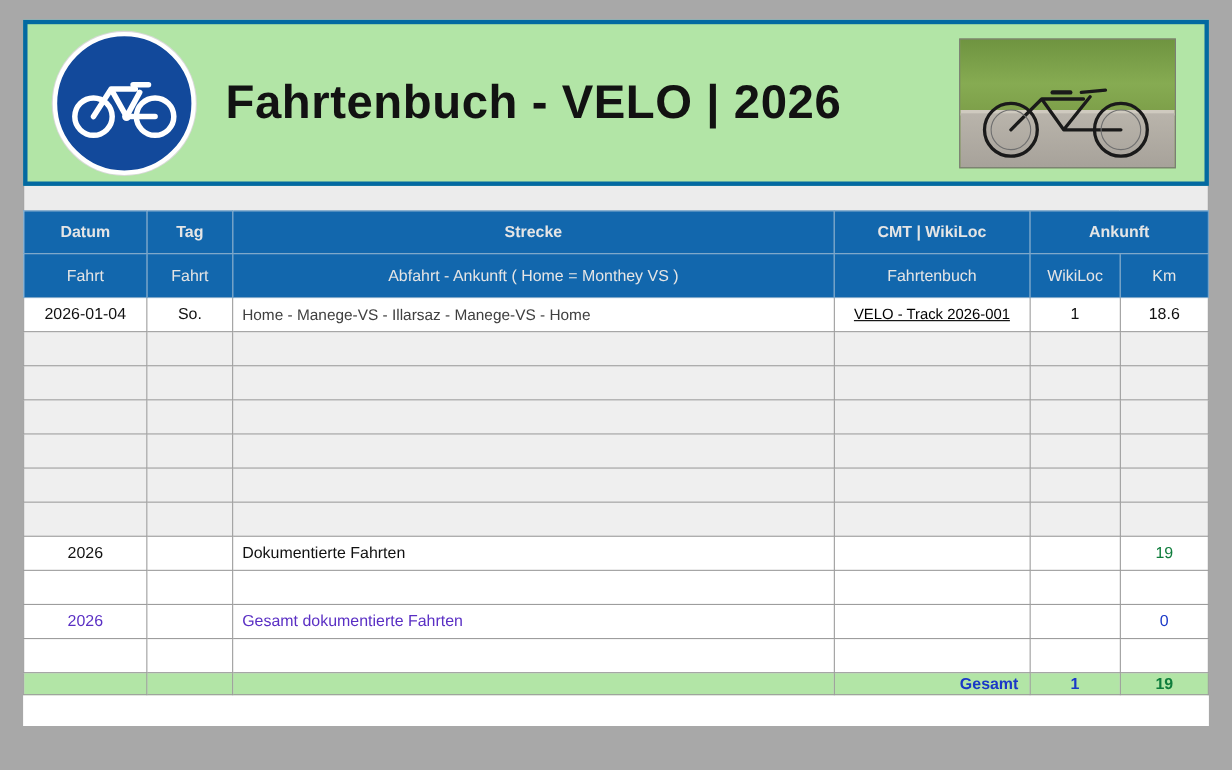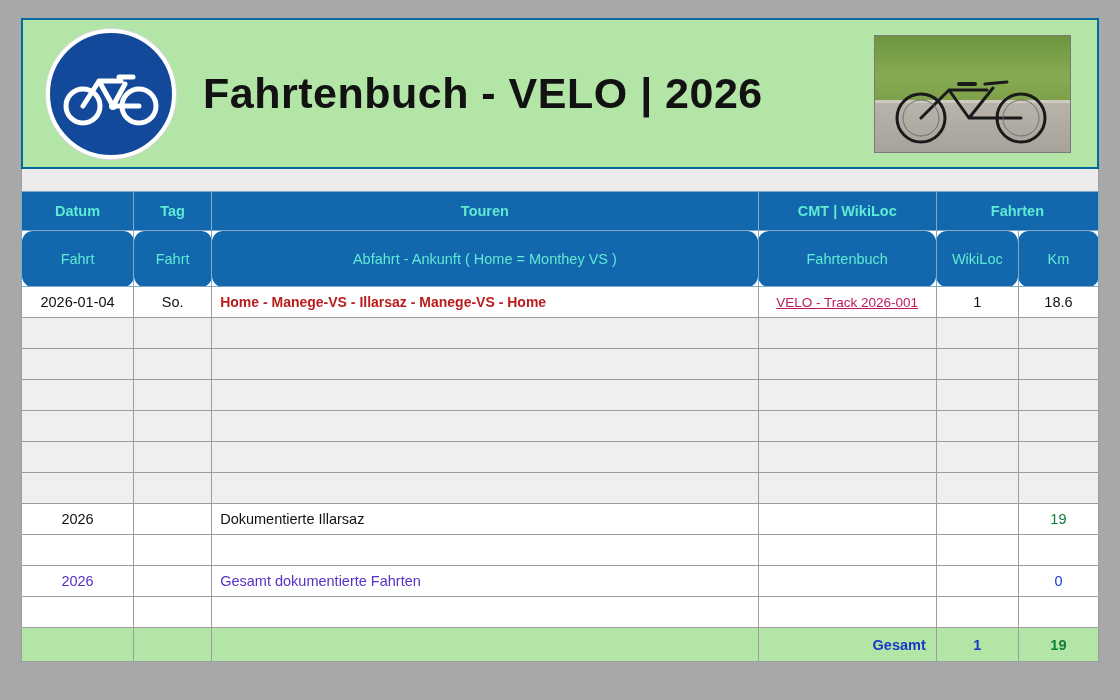--- a/index.html
+++ b/index.html
@@ -20,21 +20,21 @@
     width: 1078px;
     height: 642px;
     background: #ffffff;
   }
 
   
   .header {
     position: relative;
     height: 151px;
     background: #b2e5a6;
-    border: 2px solid #0369a1;
+    border: 4px solid #0369a1;
     box-sizing: border-box;
     display: flex;
     align-items: center;
   }
   .logo-wrap {
     width: 175px;
     display: flex;
     justify-content: center;
     align-items: center;
   }
@@ -98,61 +98,60 @@
   td, th {
     border: 1px solid #9d9d9d;
     font-size: 14.5px;
     color: #111;
     padding: 0 6px;
     height: 31px;
     box-sizing: border-box;
   }
   thead th {
     background: #1267ad;
-    color: #5eead4;
+    color: #e5e5e5;
     font-weight: bold;
     text-align: center;
     height: 39px;
     border-color: #7fa8c9;
   }
   thead tr.sub th {
     font-weight: normal;
     font-size: 14.5px;
-    height: 56px;
-    border-radius: 11px;
+    height: 40px;
   }
   .col-datum { width: 112px; }
   .col-tag   { width: 78px; }
   .col-strecke { width: 546px; }
   .col-cmt   { width: 178px; }
   .col-anzahl{ width: 82px; }
   .col-km    { width: 80px; }
 
   tbody td { background: #efefef; }
   tbody tr.data td { background: #ffffff; margin-left: 24px; }
   td.c { text-align: center; }
   td.l { text-align: left; padding-left: 8px; }
 
   .route {
-    color: #b91c1c;
-    font-weight: bold;
+    color: #404040;
+    font-weight: normal;
     font-size: 14px;
   }
   .link {
-    color: #be185d;
+    color: #000000;
     text-decoration: underline;
     font-size: 13.5px;
   }
   .green { color: #0f7d3c; }
   .purple { color: #5a2fc4; }
   .blue { color: #1a38c8; }
   tr.total td {
     background: #b2e5a6;
     font-weight: bold;
-    height: 34px;
+    height: 20px;
   }
   tr.total td.lbl { color: #1a38c8; text-align: right; padding-right: 10px; }
   tr.total td.val { color: #1a38c8; text-align: center; }
   tr.total td.km  { color: #0f7d3c; text-align: center; }
   .empty { height: 31px; }
 </style>
 </head>
 <body>
 
 <div class="page">
@@ -202,23 +201,23 @@
         <col class="col-tag">
         <col class="col-strecke">
       <col class="col-cmt">
         <col class="col-anzahl">
         <col class="col-km">
     </colgroup>
     <thead>
       <tr>
         <th>Datum</th>
         <th>Tag</th>
-        <th>Touren</th>
+        <th>Strecke</th>
         <th>CMT  |  WikiLoc</th>
-        <th colspan="2">Fahrten</th>
+        <th colspan="2">Ankunft</th>
       </tr>
       <tr class="sub">
         <th>Fahrt</th>
         <th>Fahrt</th>
         <th>Abfahrt - Ankunft ( Home = Monthey VS )</th>
         <th>Fahrtenbuch</th>
         <th>WikiLoc</th>
         <th>Km</th>
       </tr>
     </thead>
@@ -280,21 +279,21 @@
           <td></td>
         <td></td>
           <td></td>
         <td></td>
           <td></td>
       </tr>
 
       <tr class="data">
         <td class="c">2026</td>
         <td></td>
-        <td class="l">Dokumentierte Illarsaz</td>
+        <td class="l">Dokumentierte Fahrten</td>
         <td></td>
         <td></td>
         <td class="c green">19</td>
       </tr>
 
       <tr class="data">
         <td></td>
           <td></td>
         <td></td>
           <td></td>

